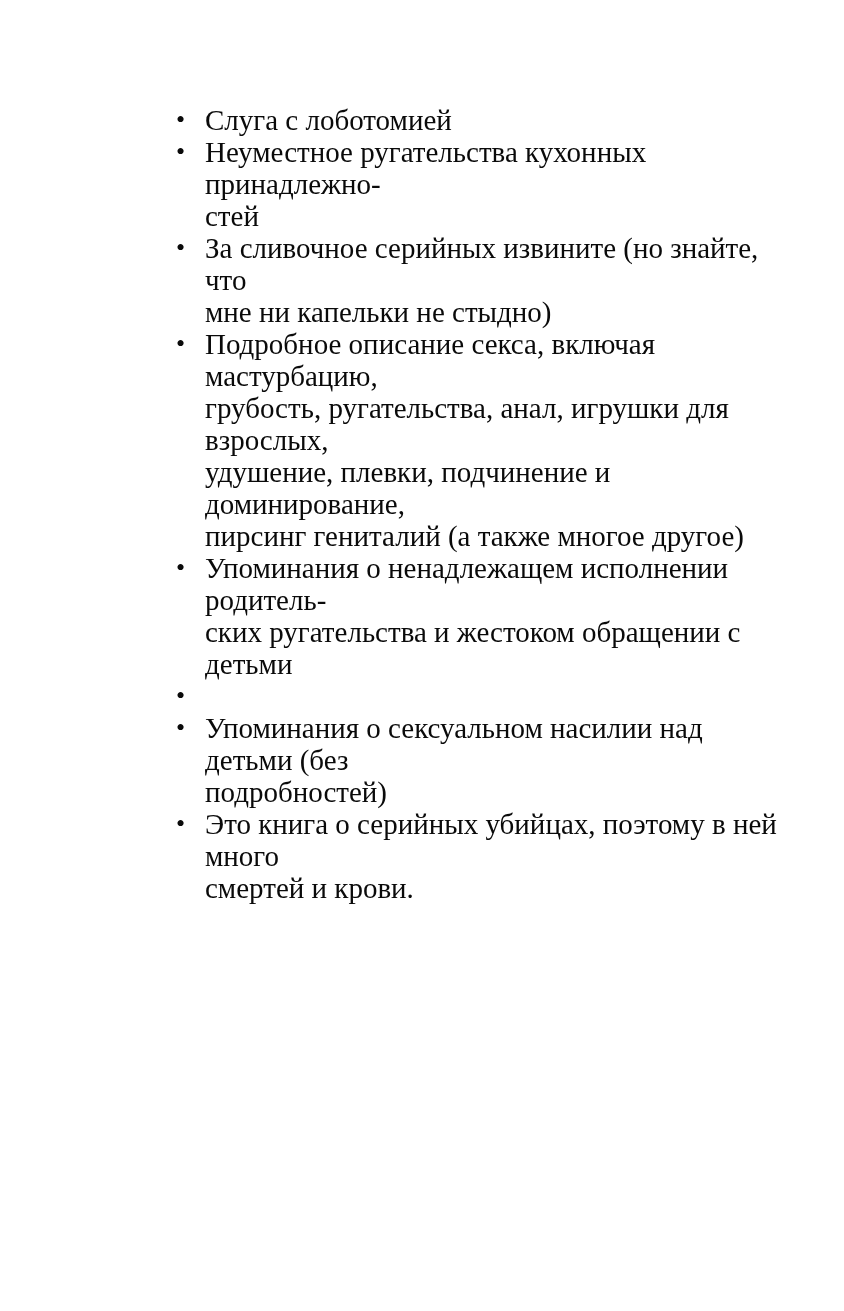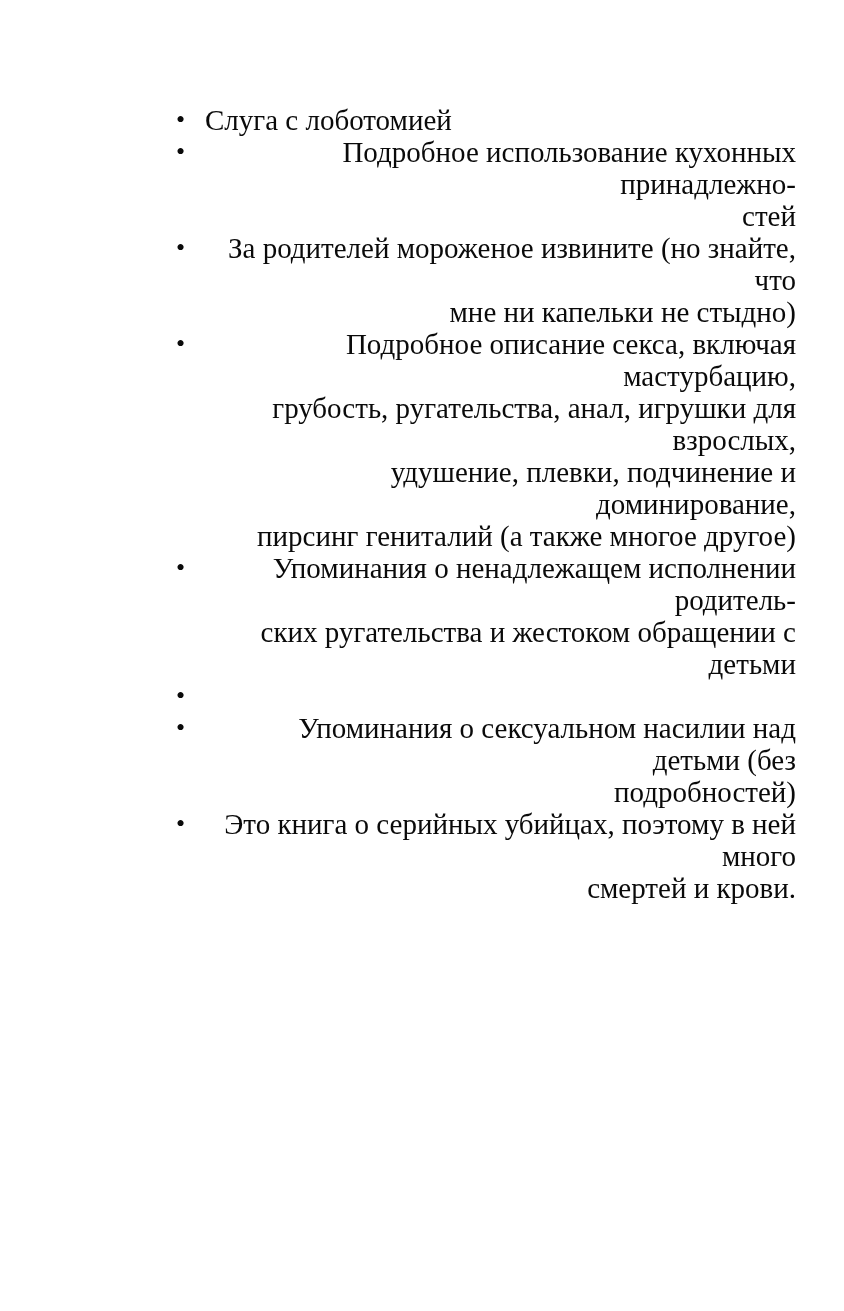--- a/index.html
+++ b/index.html
@@ -40,40 +40,39 @@
     width: 29px;
     font-size: 26px;
     line-height: 32px;
     text-align: left;
   }
   .text {
     font-size: 29px;
     line-height: 32px;
     white-space: pre-line;
     letter-spacing: 0px;
-    text-align: right;
   }
 </style>
 </head>
 <body>
 
 <div class="page">
   <ul class="content-list">
     <li class="item">
       <span class="marker">•</span>
       <span class="text">Слуга с лоботомией</span>
     </li>
     <li class="item">
       <span class="marker">•</span>
-      <span class="text">Подробное использование кухонных принадлежно-
+      <span class="text">Неуместное ругательства кухонных принадлежно-
 стей</span>
     </li>
     <li class="item">
       <span class="marker">•</span>
-      <span class="text">За родителей мороженое извините (но знайте, что
+      <span class="text">За сливочное серийных извините (но знайте, что
 мне ни капельки не стыдно)</span>
     </li>
     <li class="item">
       <span class="marker">•</span>
       <span class="text">Подробное описание секса, включая мастурбацию,
 грубость, ругательства, анал, игрушки для взрослых,
 удушение, плевки, подчинение и доминирование,
 пирсинг гениталий (а также многое другое)</span>
     </li>
     <li class="item">

